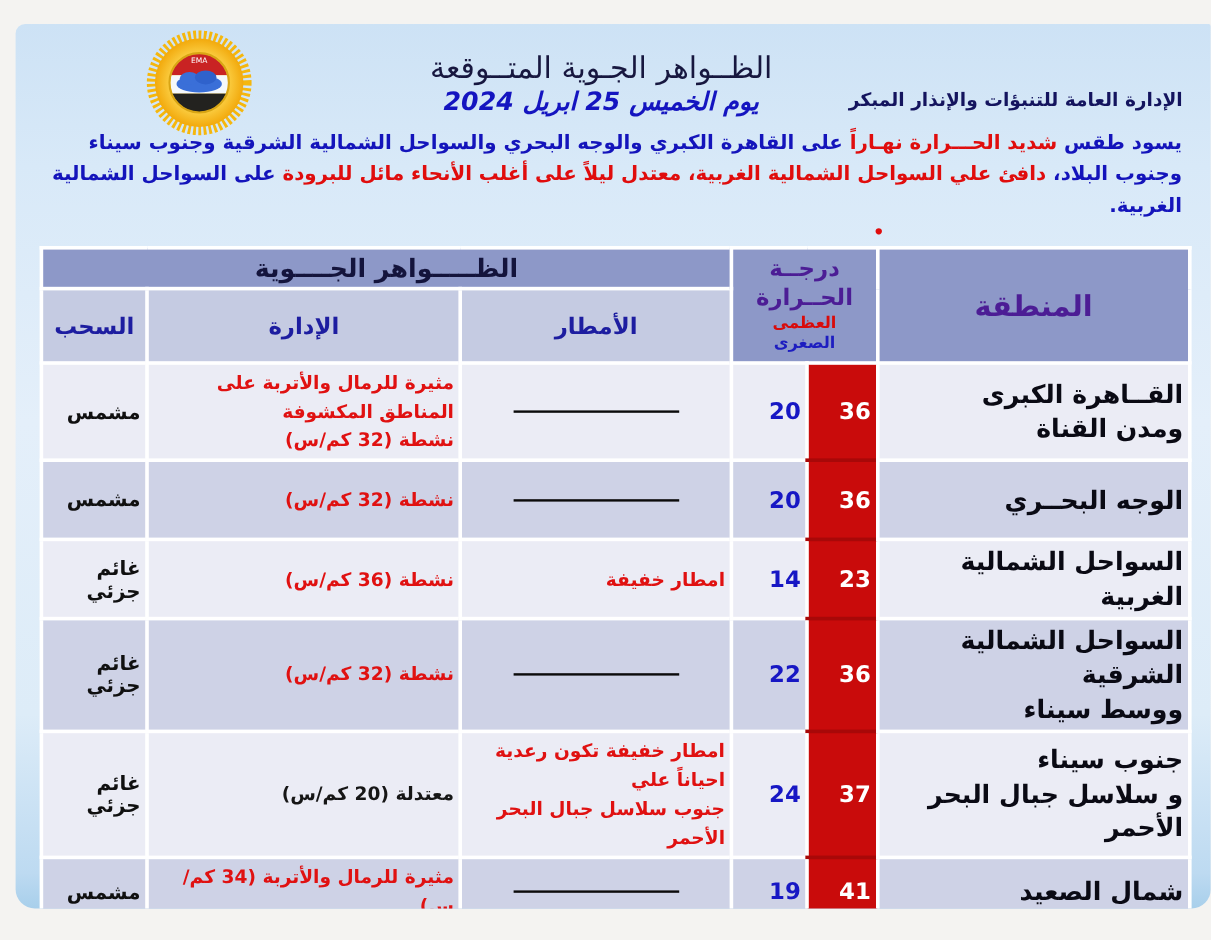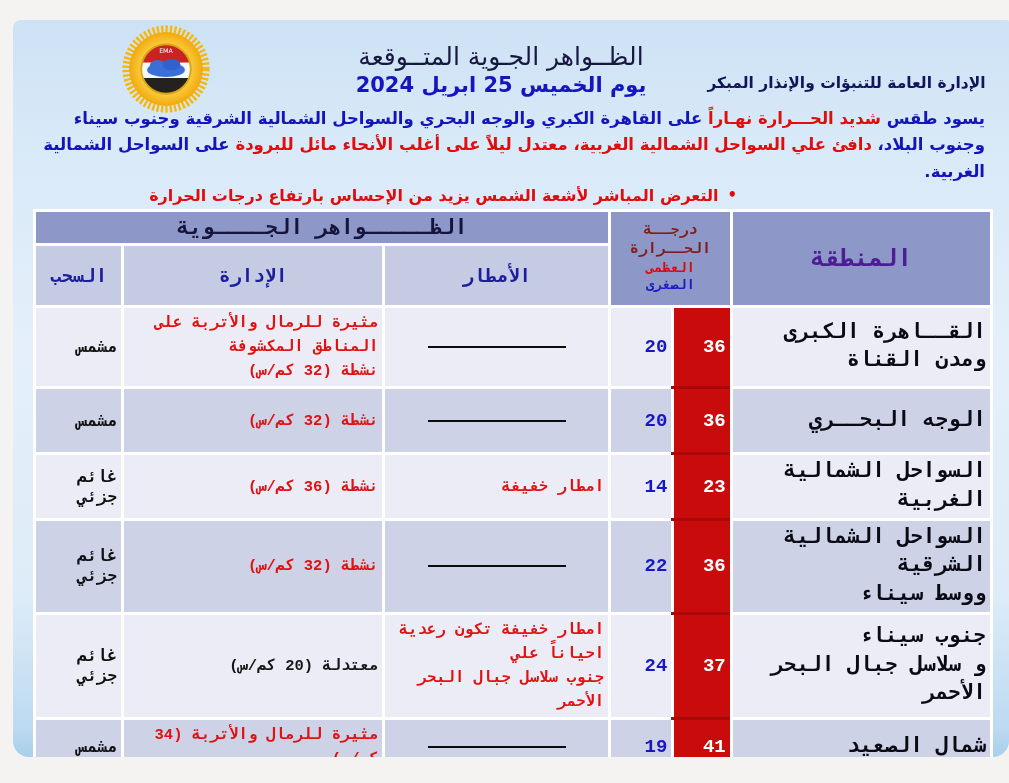--- a/index.html
+++ b/index.html
@@ -32,21 +32,21 @@
     line-height: 1.55;
   }
   .authority .line1 { color: #2222b2; font-weight: bold; font-size: 16px; }
   .authority .line2 { color: #14145e; font-weight: bold; font-size: 15.5px; margin-top: 28px; }
   .title-block { text-align: center; }
   .title-block .main-title {
     color: #17173f; font-weight: normal; font-size: 25px; letter-spacing: -0.5px;
   }
   .title-block .date-line {
     direction: rtl;
-    color: #1414c0; font-weight: bold; font-size: 21px; margin-top: 2px;
+    color: #1414c0; font-weight: bold; font-size: 21px; margin-top: 2px; font-style: italic;
   }
   .logo-wrap { display: flex; justify-content: center; align-items: center; }
 
   
   .summary {
     direction: rtl;
     text-align: right;
     padding: 2px 24px 0 20px;
     font-weight: bold;
     font-size: 16.5px;
@@ -80,38 +80,37 @@
   col.c-max    { width: 6.1%;  }
   col.c-min    { width: 6.6%;  }
   col.c-rain   { width: 23.6%; }
   col.c-wind   { width: 27.3%; }
   col.c-clouds { width: 9.2%;  }
 
   th, td {
     border: 3px solid #ffffff;
     vertical-align: middle;
     padding: 3px 4px;
-    font-family: Liberation Mono, monospace;
   }
   .hdr-dark {
     background: #8d98c8;
     color: #14143c;
     font-weight: bold;
     font-size: 21px;
     height: 34px;
   }
   .hdr-sub {
     background: #c5cbe2;
     color: #1d1da0;
     font-weight: bold;
     font-size: 19px;
     height: 62px;
   }
   .hdr-temp, .hdr-region { background: #8d98c8; }
-  .hdr-temp .tline { color: #7f1d1d; font-weight: bold; font-size: 15px; line-height: 1.25; }
+  .hdr-temp .tline { color: #4c1d95; font-weight: bold; font-size: 19px; line-height: 1.25; }
   .hdr-temp .maxlab { color: #d90b0b; font-weight: bold; font-size: 13.5px; line-height: 1.3; }
   .hdr-temp .minlab { color: #1d1dc0; font-weight: bold; font-size: 13.5px; line-height: 1.3; }
   .hdr-region { color: #4c1d95; font-weight: bold; font-size: 24px; }
 
   tr.row-light td { background: #ebecf5; }
   tr.row-dark  td { background: #ced2e6; }
 
   td.cell-region {
     font-weight: bold; font-size: 21px; color: #0a0a14;
     line-height: 1.35; white-space: pre-line;
@@ -180,21 +179,20 @@
         <circle cx="50" cy="50" r="27.5" fill="none" stroke="#d9a514" stroke-width="2"></circle>
       </svg>
     </div>
   </div>
 
   <div class="summary">
     <span class="t-blue">يسود طقس </span><span class="t-red">شديد الحـــرارة نهـاراً </span><span class="t-blue">على القاهرة الكبري والوجه البحري والسواحل الشمالية الشرقية وجنوب سيناء وجنوب البلاد،</span><span class="t-red"> دافئ علي السواحل الشمالية الغربية، معتدل ليلاً على أغلب الأنحاء مائل للبرودة </span><span class="t-blue">على السواحل الشمالية الغربية.</span>
   </div>
   <div class="bullet-line">
     <span class="bullet-dot">•</span>
-    <span>التعرض المباشر لأشعة الشمس يزيد من الإحساس بارتفاع درجات الحرارة</span>
   </div>
 
   <div class="tbl-wrap">
     <table class="forecast">
       <colgroup>
         <col class="c-region">
           <col class="c-max">
           <col class="c-min">
         <col class="c-rain">
           <col class="c-wind">

